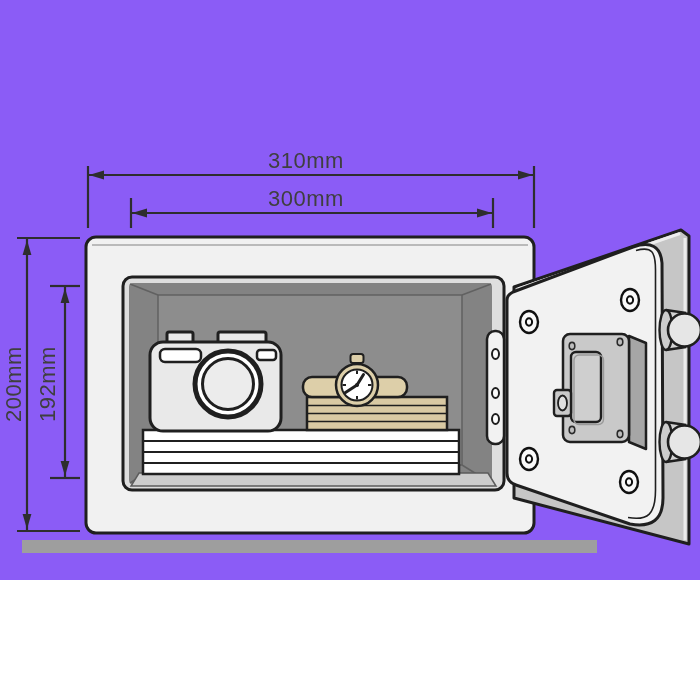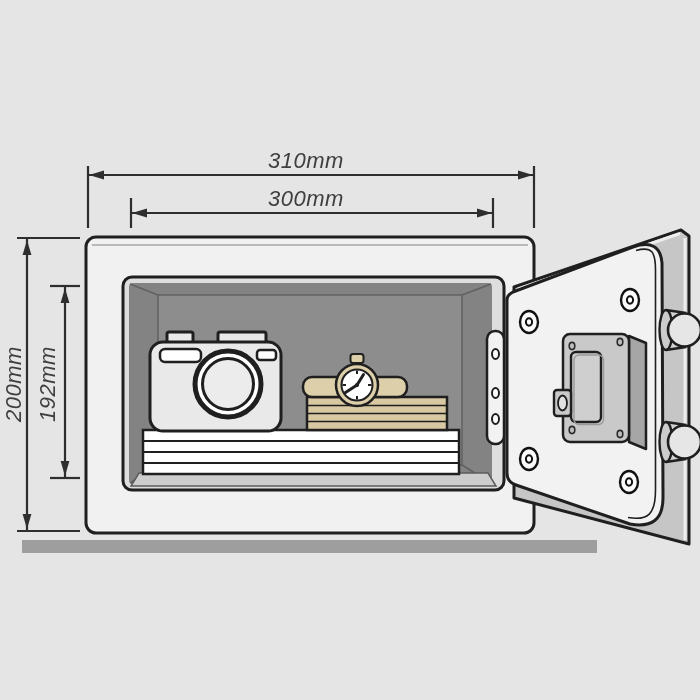--- a/index.html
+++ b/index.html
@@ -1,21 +1,21 @@
 <!DOCTYPE html>
 <html><head>
 <meta charset="utf-8">
 <style>
   html,body{margin:0;padding:0;}
   body{
     width:700px;height:700px;
     background:#ffffff;
     font-family:"Liberation Sans", sans-serif;
   }
-  .stage{position:relative;width:700px;height:700px;background:#e5e5e5;overflow:hidden;font-style:italic;}
+  .stage{position:relative;width:700px;height:580px;background:#8b5cf6;overflow:hidden;}
   svg{display:block;}
   text.dim{
     font-family:"Liberation Sans", sans-serif;
     font-size:22px;
     letter-spacing:0.5px;
     font-weight:400;
   }
 </style>
 </head>
 <body>

